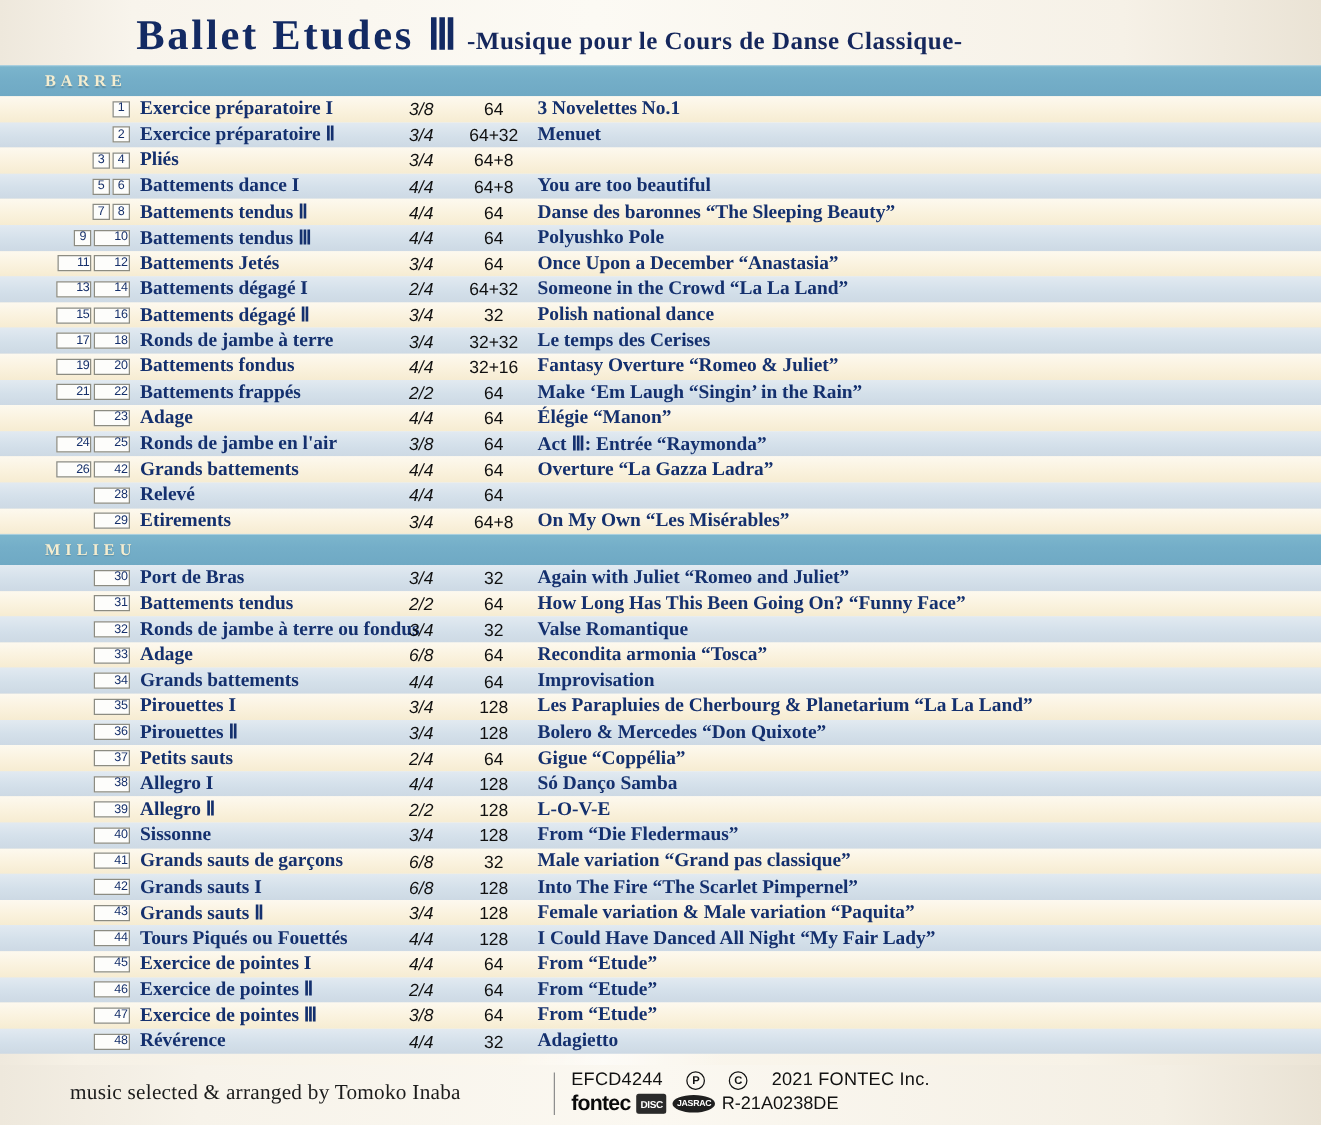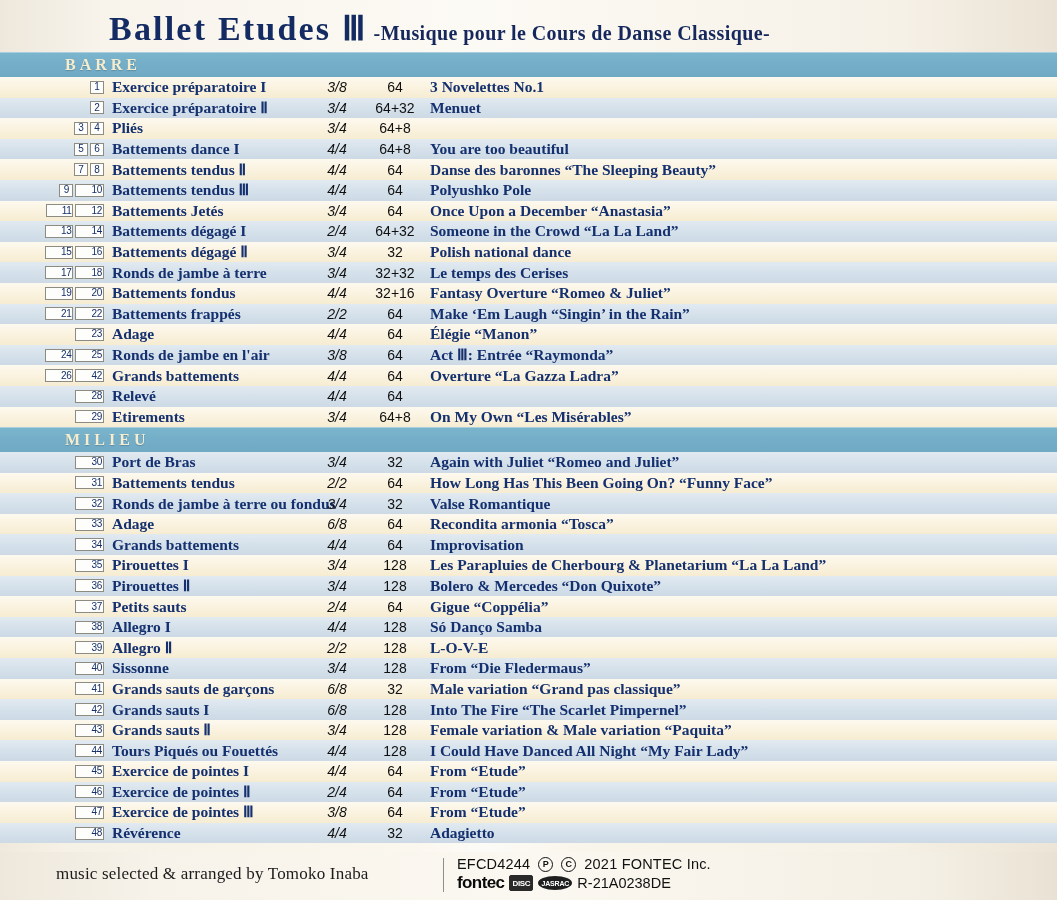--- a/index.html
+++ b/index.html
@@ -35,23 +35,23 @@
     letter-spacing:.4px;margin-left:6px;
   }
   
   .section-bar{
     height:25px;
     background:linear-gradient(180deg,#7cb6cd 0%,#74aec8 45%,#6fa9c4 100%);
     box-shadow:inset 0 1px 0 rgba(255,255,255,.35);
     display:flex;align-items:center;
   }
   .section-label{
-    margin-left:65px;
-    font-family:"Liberation Serif", serif;
-    font-size:16px;font-weight:bold;
+    margin-left:36px;
+    font-family:"Liberation Serif", serif;
+    font-size:13px;font-weight:bold;
     color:#f4edd0;letter-spacing:4px;
     text-shadow:0 1px 1px rgba(0,0,0,.18);
   }
   
   .rows{position:relative;}
   .row{
     position:relative;height:20.6px;display:flex;align-items:center;
     white-space:nowrap;
   }
   .row.cream{background:linear-gradient(180deg,#fdf9ef 0%,#faf2de 55%,#f6ecd2 100%);}
@@ -100,21 +100,21 @@
     font-family:"Liberation Serif", serif;
     font-size:17px;color:#1b1b1b;letter-spacing:.2px;
   }
   .divider{
     position:absolute;left:443px;top:6px;width:1px;height:34px;background:#8e8e8e;
   }
   .label-block{position:absolute;left:457px;top:4px;}
   .cat-line{
     font-family:"Liberation Sans", sans-serif;
     font-size:14.5px;color:#111;letter-spacing:.2px;
-    display:flex;align-items:center;gap:8px;
+    display:flex;align-items:center;gap:19px;
   }
   .logo-line{
     margin-top:1px;
     display:flex;align-items:center;gap:5px;
     font-family:"Liberation Sans", sans-serif;
     font-size:14.5px;color:#111;
   }
   .fontec-logo{
     font-family:"Liberation Sans", sans-serif;
     font-size:17px;font-weight:bold;color:#0a0a0a;letter-spacing:-.6px;

